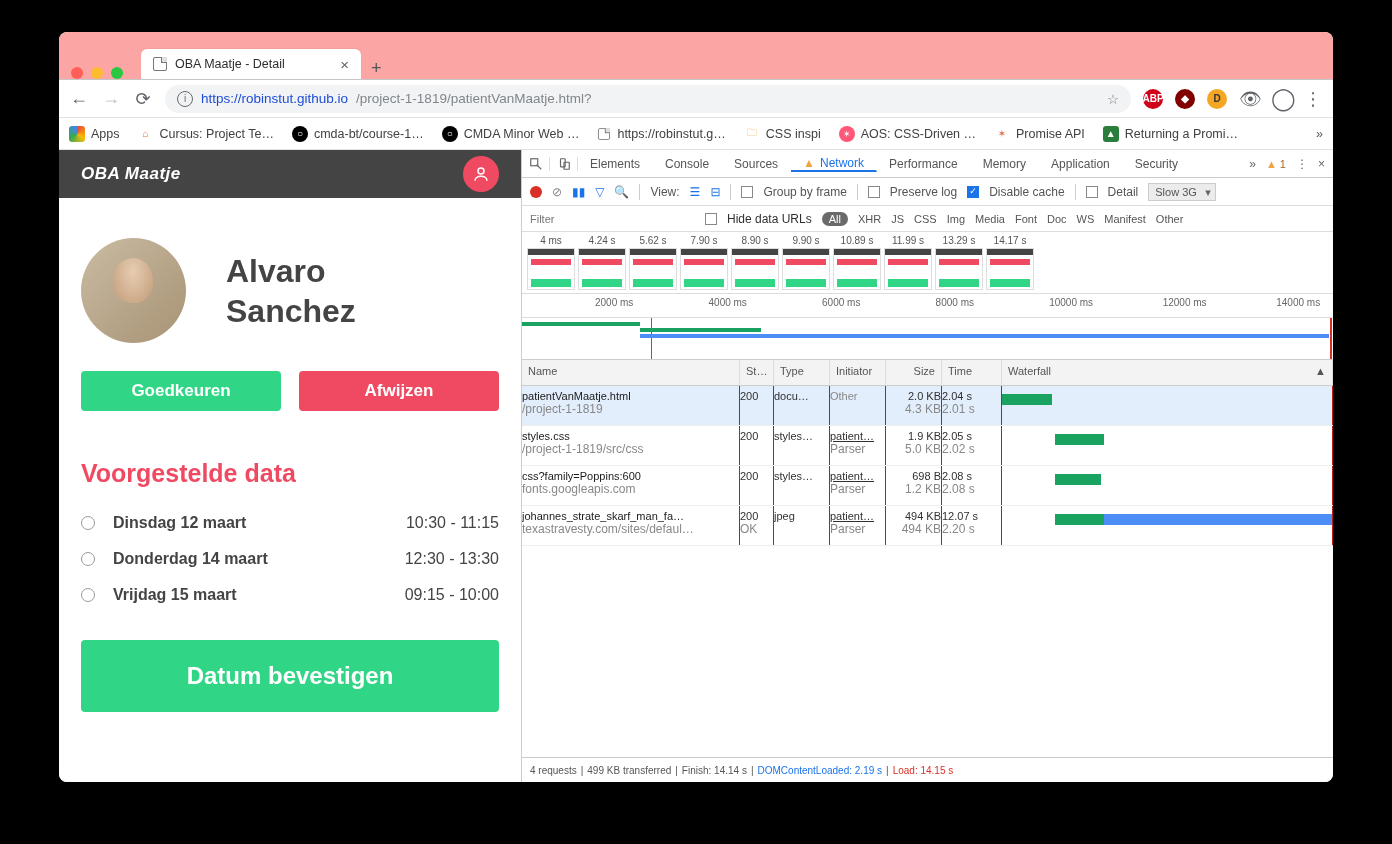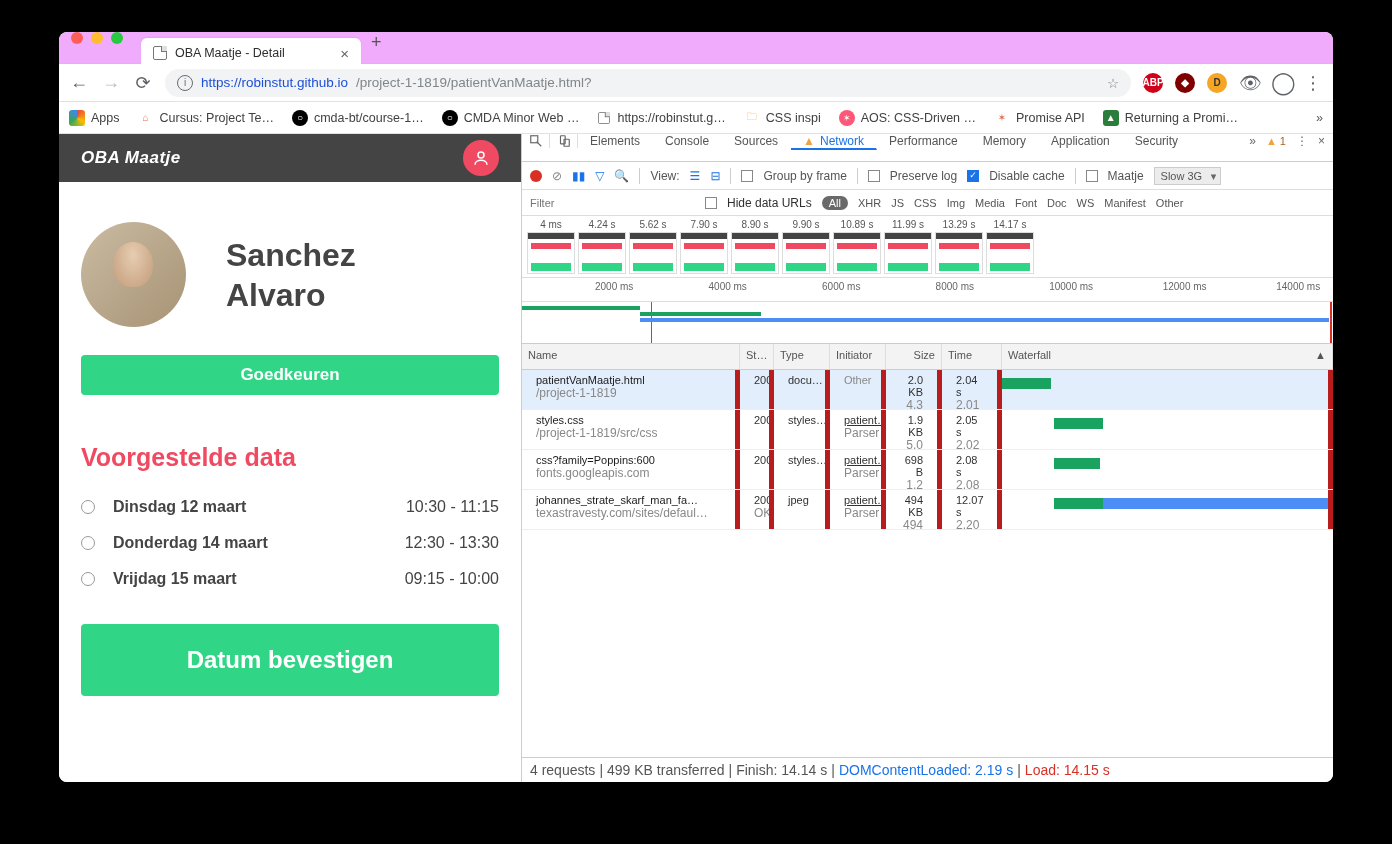--- a/index.html
+++ b/index.html
@@ -1,18 +1,18 @@
 <!DOCTYPE html>
 <html><head>
 <meta charset="utf-8">
 <style>
 *{box-sizing:border-box;margin:0;padding:0;font-family:-apple-system,BlinkMacSystemFont,"Segoe UI",Helvetica,Arial,sans-serif}
 body{background:#000;width:1392px;height:844px;overflow:hidden}
 .window{position:absolute;left:59px;top:32px;width:1274px;height:750px;background:#fff;border-radius:8px;box-shadow:0 10px 40px rgba(0,0,0,.5);overflow:hidden;display:flex;flex-direction:column}
-.titlebar{height:32px;background:#f0abfc;border-top-left-radius:8px;border-top-right-radius:8px;display:flex;align-items:flex-start;padding:0 12px;border-bottom:1px solid #c6c6c6}
+.titlebar{height:48px;background:#fca5a5;border-top-left-radius:8px;border-top-right-radius:8px;display:flex;align-items:flex-end;padding:0 12px;border-bottom:1px solid #c6c6c6}
 .traffic{display:flex;gap:8px;margin-right:18px}
 .dot{width:12px;height:12px;border-radius:50%}
 .dot.red{background:#ff5f57}
 .dot.yellow{background:#febc2e}
 .dot.green{background:#28c840}
 .tab{display:flex;align-items:center;background:#fff;height:30px;margin-top:6px;border-radius:6px 6px 0 0;padding:0 12px;font-size:12.5px;color:#2d2d2d;min-width:220px;gap:8px;box-shadow:0 -1px 2px rgba(0,0,0,.05)}
 .tabclose{margin-left:auto;color:#666;font-size:15px}
 .tabplus{margin-left:10px;color:#555;font-size:18px}
 .pageicon{width:14px;height:14px;border:1px solid #777;border-radius:2px;display:inline-block;position:relative}
 .pageicon::after{content:"";position:absolute;right:-1px;top:-1px;width:5px;height:5px;background:#dfdfdf;border-left:1px solid #777;border-bottom:1px solid #777}
@@ -42,21 +42,21 @@
 .btn{flex:1;height:40px;border:none;border-radius:4px;font-size:17px;font-weight:700;color:#fff;cursor:pointer}
 .btn.green{background:#30d686}
 .btn.red{background:#ef4a62}
 .sect{font-size:25px;font-weight:800;color:#ef4a62;margin-bottom:26px}
 .daterow{display:flex;align-items:center;margin-bottom:18px;font-size:16px;color:#444445;gap:18px}
 .radio{width:14px;height:14px;border:1.5px solid #999;border-radius:50%}
 .daylabel{font-weight:700;flex:1}
 .timelabel{font-weight:400}
 .confirmbtn{margin-top:18px;width:100%;height:72px;background:#30d686;border:none;border-radius:4px;font-size:24px;font-weight:800;color:#fff;cursor:pointer}
 .devtools{flex:1;background:#fff;border-left:1px solid #ccc;display:flex;flex-direction:column;font-size:12px;color:#303030}
-.dttabs{height:28px;display:flex;align-items:flex-start;border-bottom:1px solid #ccc}
+.dttabs{height:28px;display:flex;align-items:center;border-bottom:1px solid #ccc}
 .dtic{width:28px;display:flex;align-items:center;justify-content:center;color:#666;border-right:1px solid #ddd}
 .dttab{padding:0 12px;display:flex;align-items:center;gap:5px;color:#555;border-right:1px solid transparent}
 .dttab.active{color:#1a73e8;border-bottom:2px solid #1a73e8;margin-bottom:-1px}
 .dttabr{margin-left:auto;display:flex;align-items:center;gap:10px;padding-right:8px;color:#666}
 .warnbadge{display:flex;align-items:center;gap:3px;font-size:11px;color:#a8651a}
 .warntri{color:#f0a33f}
 .dtbar{height:28px;display:flex;align-items:center;padding:0 8px;gap:10px;border-bottom:1px solid #ddd;color:#555}
 .recdot{width:12px;height:12px;border-radius:50%;background:#d93025}
 .dtsel{background:#ececec;border:1px solid #ccc;padding:2px 18px 2px 6px;font-size:11px;position:relative}
 .dtsel::after{content:"▾";position:absolute;right:4px;color:#666}
@@ -77,26 +77,26 @@
 .timeline{height:24px;border-bottom:1px solid #ddd;position:relative;font-size:10px;color:#666}
 .timeline .tick{position:absolute;top:3px}
 .overview{height:42px;border-bottom:1px solid #ccc;position:relative}
 .overview .hl{position:absolute;top:0;bottom:0;background:#e8f0ff}
 .ovbar{position:absolute;height:4px}
 .nethead{height:26px;display:flex;border-bottom:1px solid #ccc;background:#f3f3f3;font-size:11px;color:#555}
 .nethead>div{border-right:1px solid #ddd;padding:5px 6px}
 .netbody{flex:1;overflow:auto}
 .netrow{height:40px;display:flex;font-size:11px;border-bottom:1px solid #eee}
 .netrow.sel{background:#e3eefc}
-.netrow>div{border-right:5px solid #b91c1c;padding:4px 14px;overflow:hidden}
+.netrow>div{border-right:1px solid #b91c1c;padding:4px 0;overflow:hidden}
 .col-n{width:218px}.col-s{width:34px}.col-t{width:56px}.col-i{width:56px}.col-z{width:56px;text-align:right}.col-m{width:60px;text-align:left}.col-w{flex:1;position:relative}
 .rname{color:#1a1a1a}
 .rsub{color:#888;font-size:12px}
 .wbar{position:absolute;top:8px;height:11px}
-.footer{height:24px;border-top:1px solid #ccc;font-size:14px;display:flex;align-items:center;padding:12px 8px;gap:4px;color:#555}
+.footer{height:24px;border-top:1px solid #ccc;font-size:10px;display:flex;align-items:center;padding:12px 8px;gap:4px;color:#555}
 svg{display:block}
 </style>
 </head>
 <body>
 
 <div class="window">
 
   <div class="titlebar">
     <div class="traffic">
       <span class="dot red"></span>
@@ -178,26 +178,27 @@
           <svg width="18" height="18" viewBox="0 0 24 24" fill="none" stroke="#fff" stroke-width="2">
               <circle cx="12" cy="8" r="4"></circle>
               <path d="M4 21c0-4 4-6 8-6s8 2 8 6"></path>
             </svg>
         </span>
       </div>
       <div class="appbody">
         <div class="profile">
           <div class="avatar"></div>
           <div class="pname">
+            <div>Alvaro</div>
             <div>Sanchez</div>
-            <div>Alvaro</div>
           </div>
         </div>
         <div class="btnrow">
           <button class="btn green">Goedkeuren</button>
+          <button class="btn red">Afwijzen</button>
         </div>
         <h2 class="sect">Voorgestelde data</h2>
         <div>
           <div class="daterow">
               <span class="radio"></span>
               <span class="daylabel">Dinsdag 12 maart</span>
               <span class="timelabel">10:30 - 11:15</span>
             </div>
           <div class="daterow">
               <span class="radio"></span>
@@ -278,21 +279,21 @@
         <span style="border-left:1px solid #ccc;height:16px"></span>
         <span class="cbx"></span>
           <span>Group by frame</span>
         <span style="border-left:1px solid #ccc;height:16px"></span>
         <span class="cbx"></span>
           <span>Preserve log</span>
         <span class="cbx checked"></span>
           <span>Disable cache</span>
         <span style="border-left:1px solid #ccc;height:16px"></span>
         <span class="cbx"></span>
-          <span>Maatje</span>
+          <span>Detail</span>
         <span class="dtsel">Slow 3G</span>
       </div>
 
       <div class="filterbar">
         <input class="filterinput" placeholder="Filter" style="">
         <span class="cbx"></span>
           <span>Hide data URLs</span>
         <span class="pill">All</span>
         <span class="ftype">XHR</span>
         <span class="ftype">JS</span>

